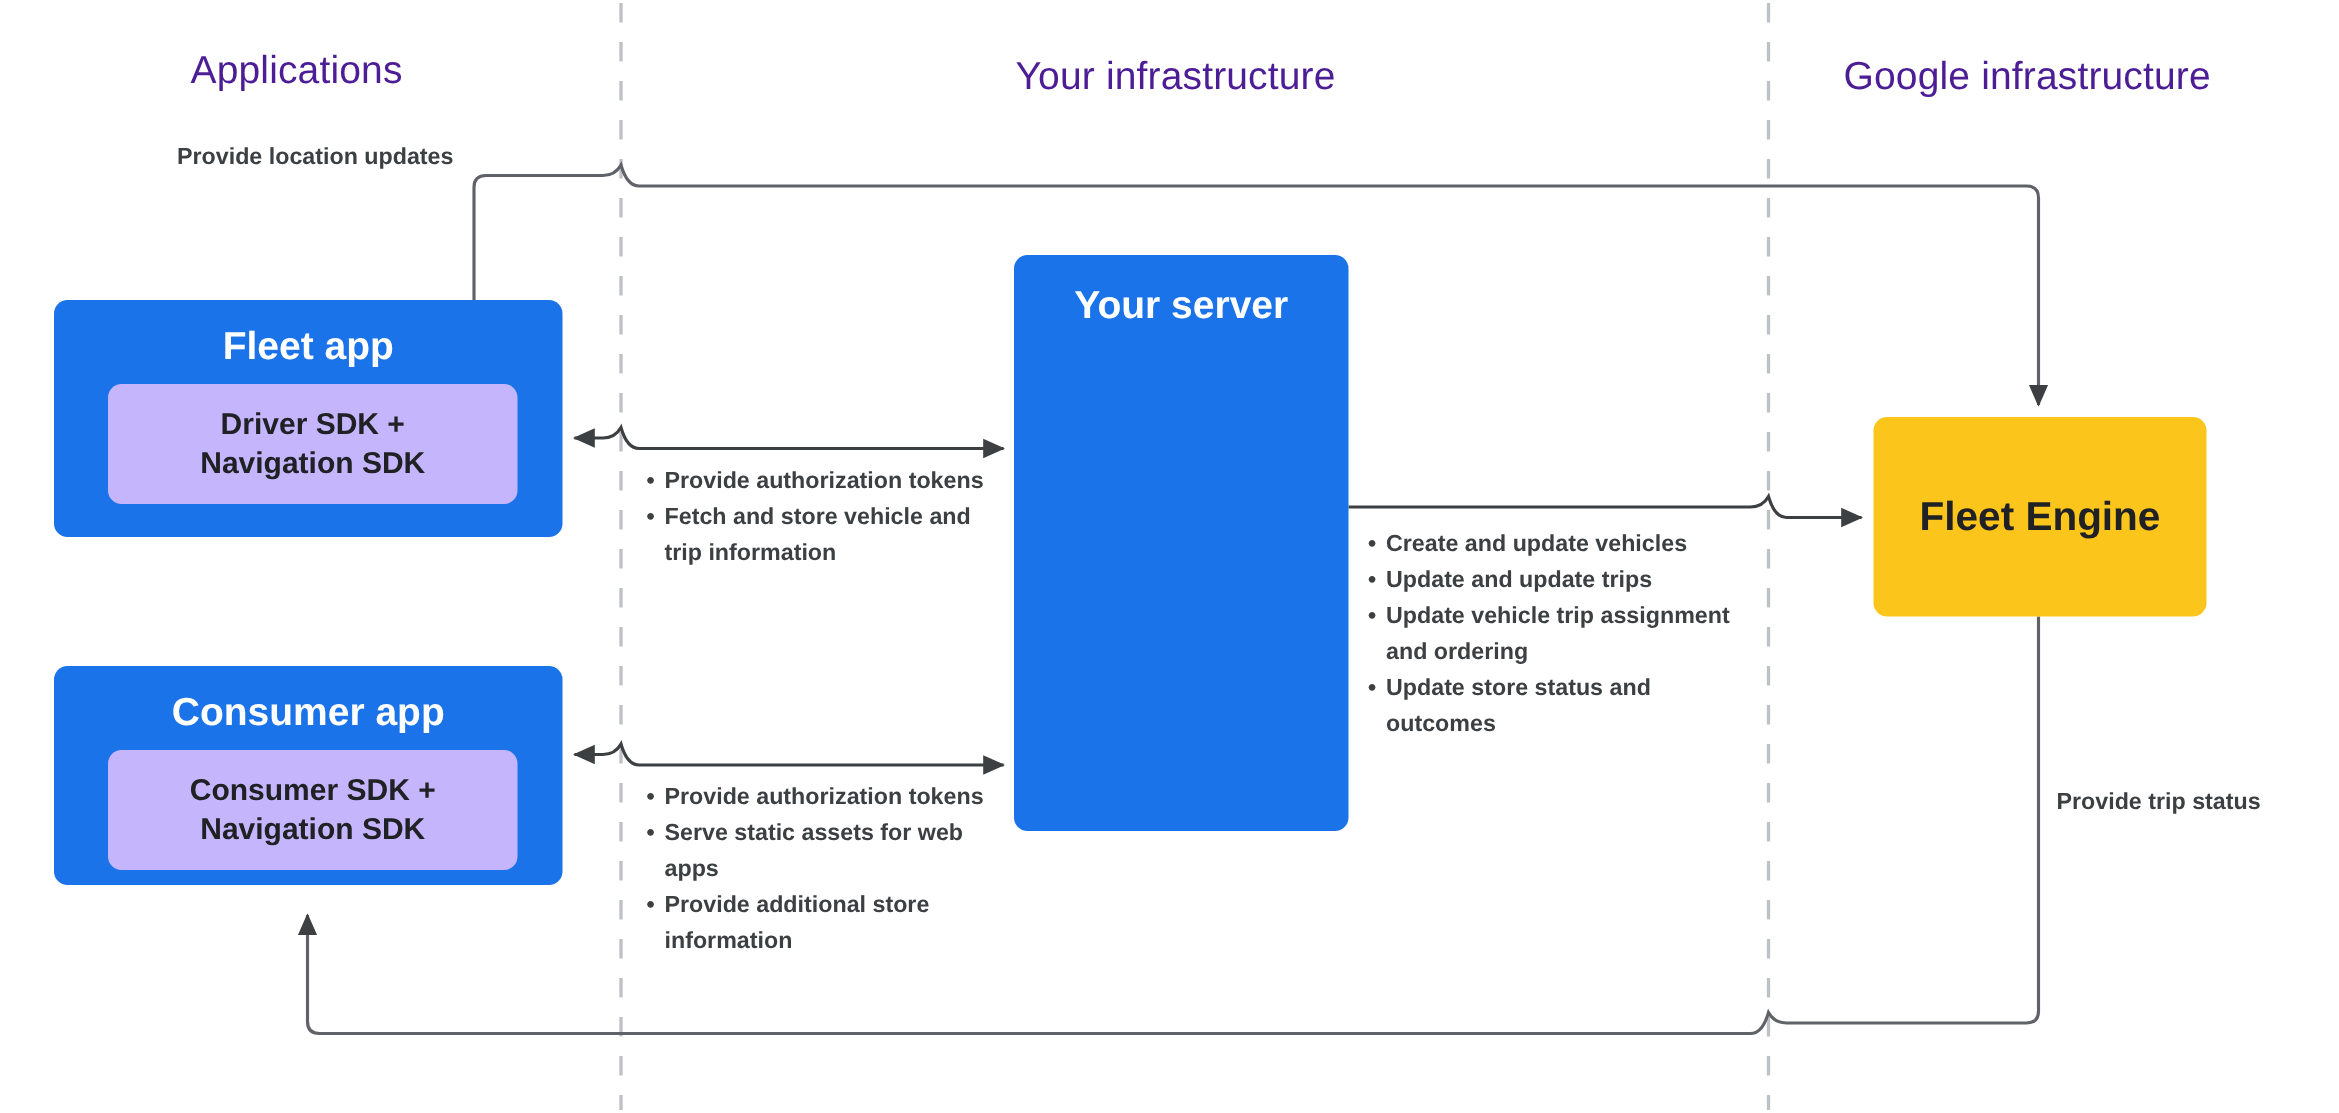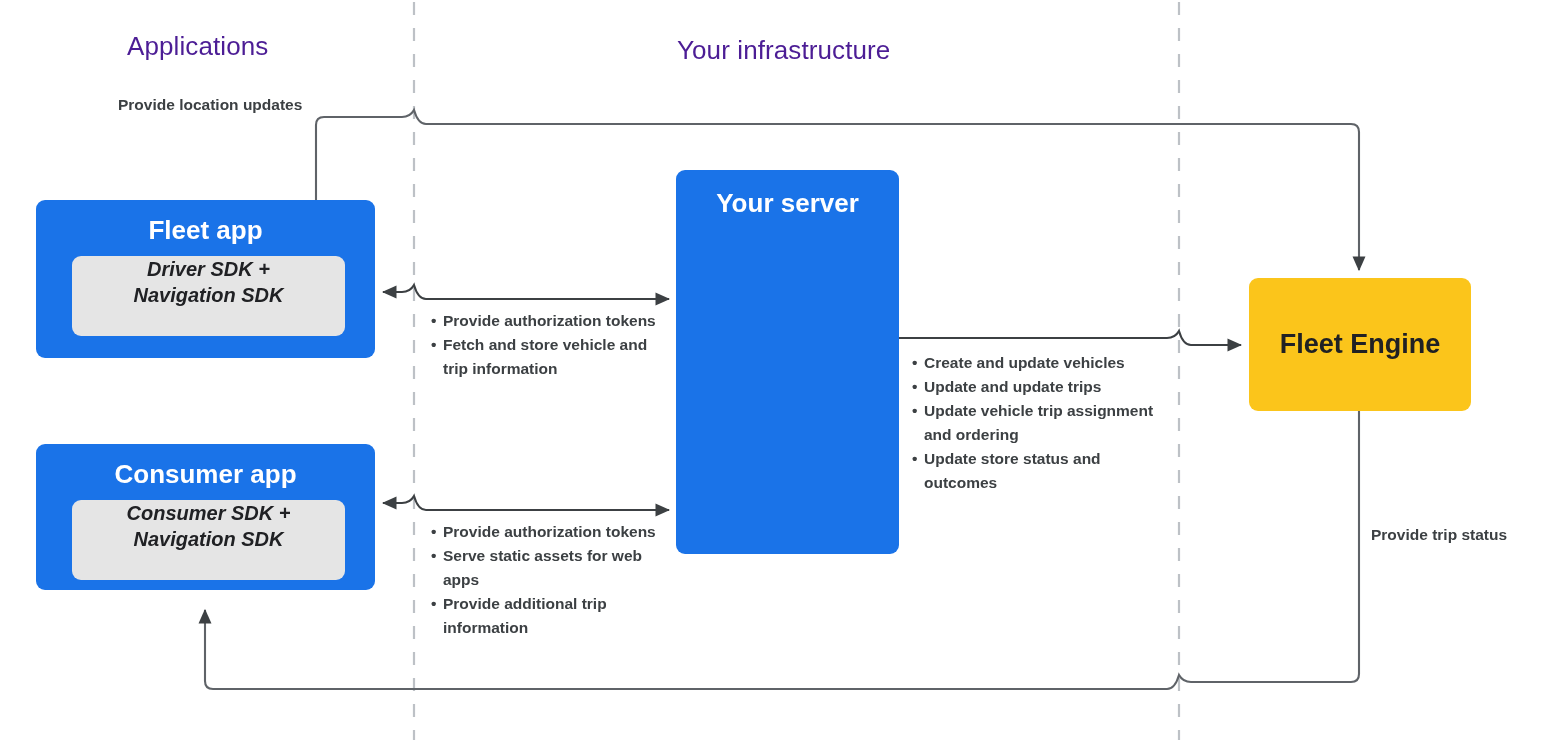--- a/index.html
+++ b/index.html
@@ -51,31 +51,31 @@
     left: 0;
     right: 0;
     text-align: center;
     color: #ffffff;
     font-size: 26px;
     font-weight: bold;
     white-space: nowrap;
   }
   .sdk-box {
     position: absolute;
-    background: #e5e5e5;
+    background: #c4b5fd;
     border-radius: 9px;
     display: flex;
+    align-items: center;
     justify-content: center;
     text-align: center;
     color: #202124;
     font-size: 20px;
     font-weight: bold;
     line-height: 1.32;
     box-sizing: border-box;
-    font-style: italic;
   }
 
   #driver-app        { left: 36px;  top: 200px; width: 339px; height: 158px; }
   #driver-app .app-box-title { top: 15px; }
   #driver-sdk        { left: 36px;  top: 56px;  width: 273px; height: 80px; }
 
   #consumer-app      { left: 36px;  top: 444px; width: 339px; height: 146px; }
   #consumer-app .app-box-title { top: 15px; }
   #consumer-sdk      { left: 36px;  top: 56px;  width: 273px; height: 80px; }
 
@@ -179,20 +179,21 @@
 
     <g>
       <path d="M 1359 411 L 1359 674 Q 1359 682 1351 682 L 1191 682
                Q 1183 682 1179 675 Q 1175 689 1167 689 L 213 689
                Q 205 689 205 681 L 205 610" fill="none" stroke="#5f6368" stroke-width="2.1" marker-end="url(#arrowEnd)"></path>
     </g>
   </svg>
 
   <div class="col-heading" id="heading-applications">Applications</div>
   <div class="col-heading" id="heading-your-infra">Your infrastructure</div>
+  <div class="col-heading" id="heading-google-infra">Google infrastructure</div>
 
   <div class="app-box" id="driver-app">
     <div class="app-box-title">Fleet app</div>
     <div class="sdk-box" id="driver-sdk">
       <div>
         <div>Driver SDK +</div>
         <div>Navigation SDK</div>
       </div>
     </div>
   </div>
@@ -217,21 +218,21 @@
   <div class="edge-label" id="label-trip-status">Provide trip status</div>
 
   <div class="bullet-list" id="bullets-driver-server">
       <div class="bullet-item">Provide authorization tokens</div>
       <div class="bullet-item">Fetch and store vehicle and trip information</div>
     </div>
 
   <div class="bullet-list" id="bullets-consumer-server">
       <div class="bullet-item">Provide authorization tokens</div>
       <div class="bullet-item">Serve static assets for web apps</div>
-      <div class="bullet-item">Provide additional trip information</div>
+      <div class="bullet-item">Provide additional store information</div>
     </div>
 
   <div class="bullet-list" id="bullets-server-fleet">
       <div class="bullet-item">Create and update vehicles</div>
       <div class="bullet-item">Update and update trips</div>
       <div class="bullet-item">Update vehicle trip assignment and ordering</div>
       <div class="bullet-item">Update store status and outcomes</div>
     </div>
 
 </div>

